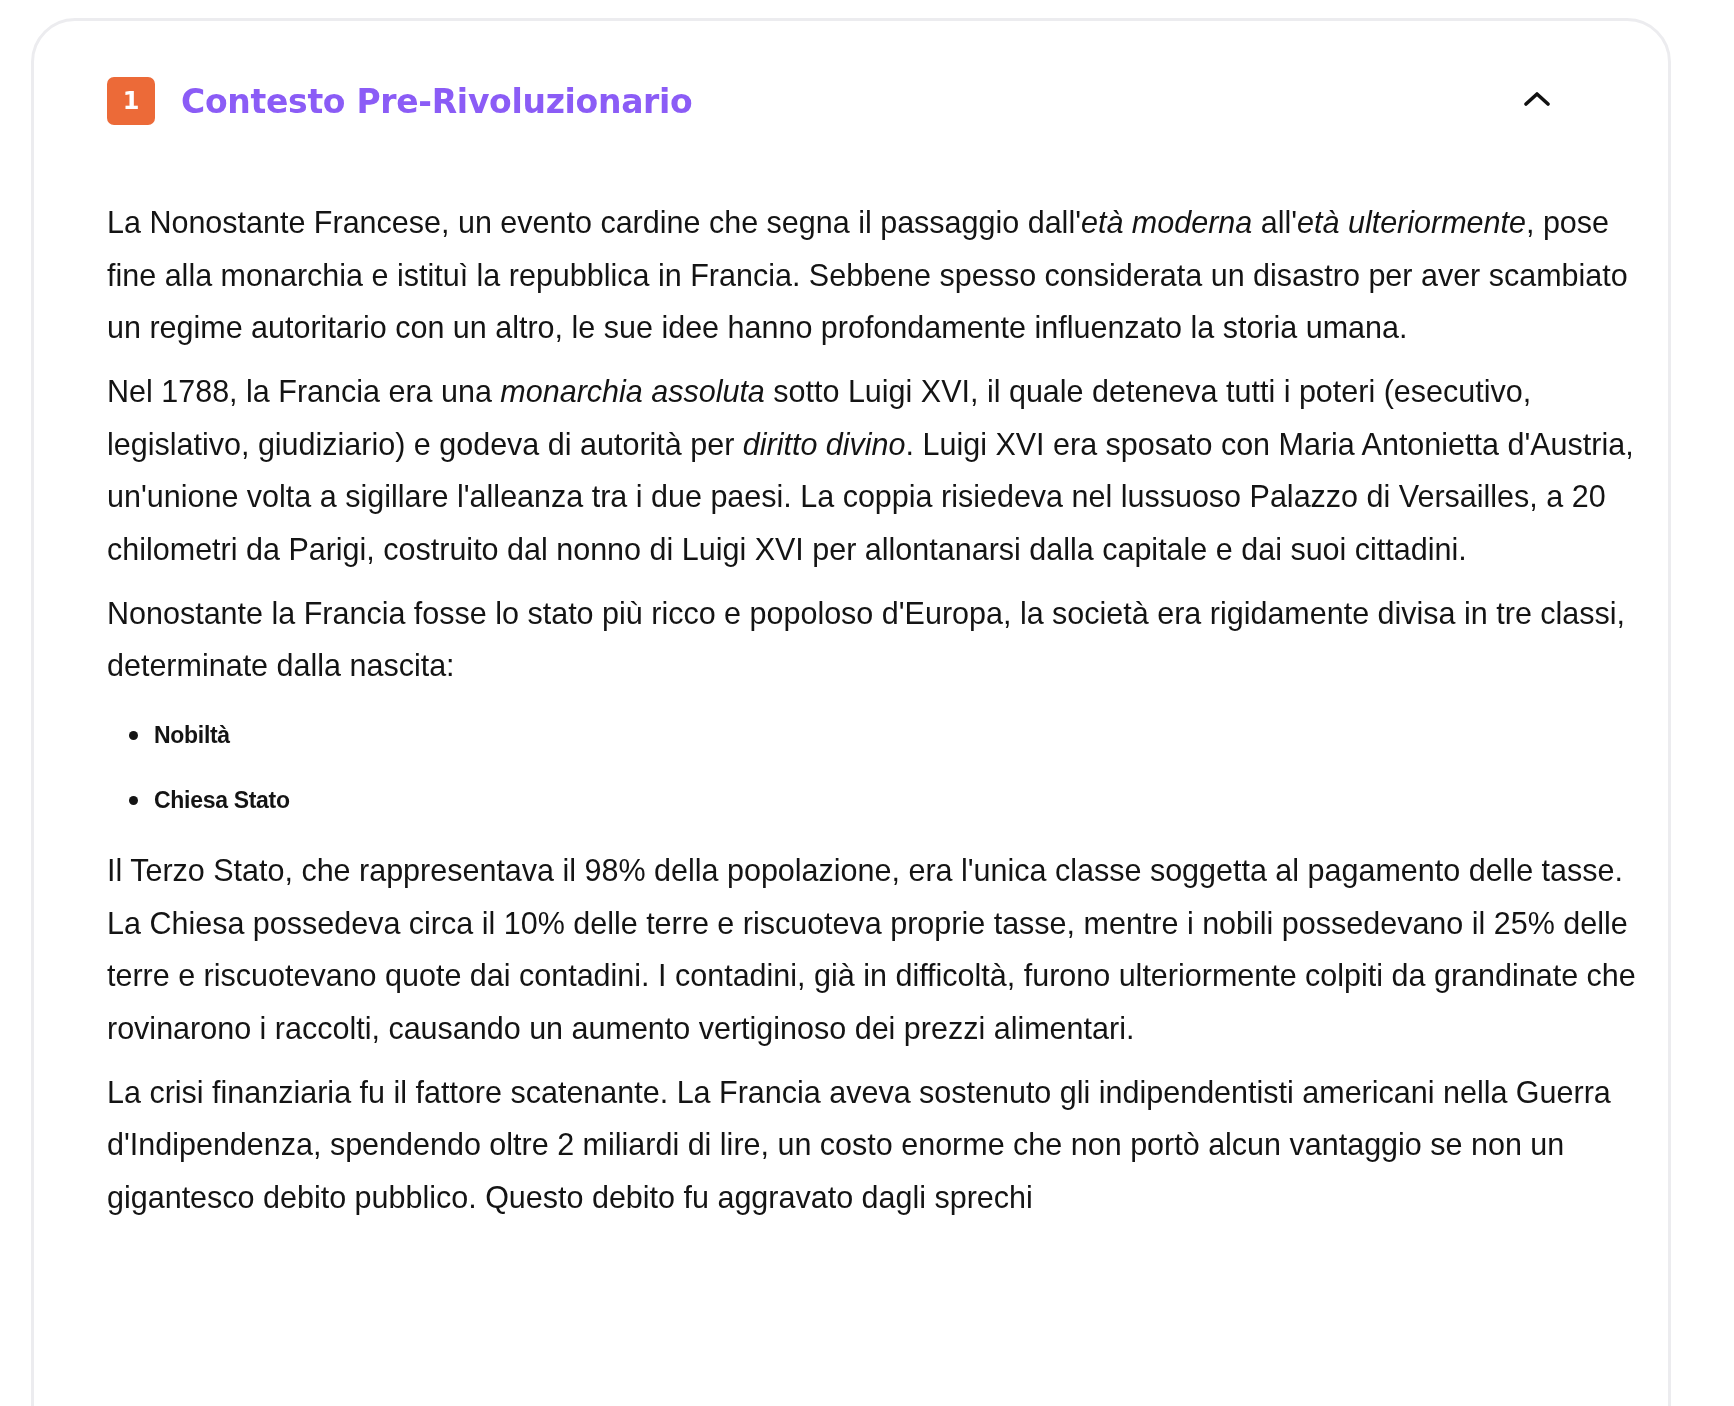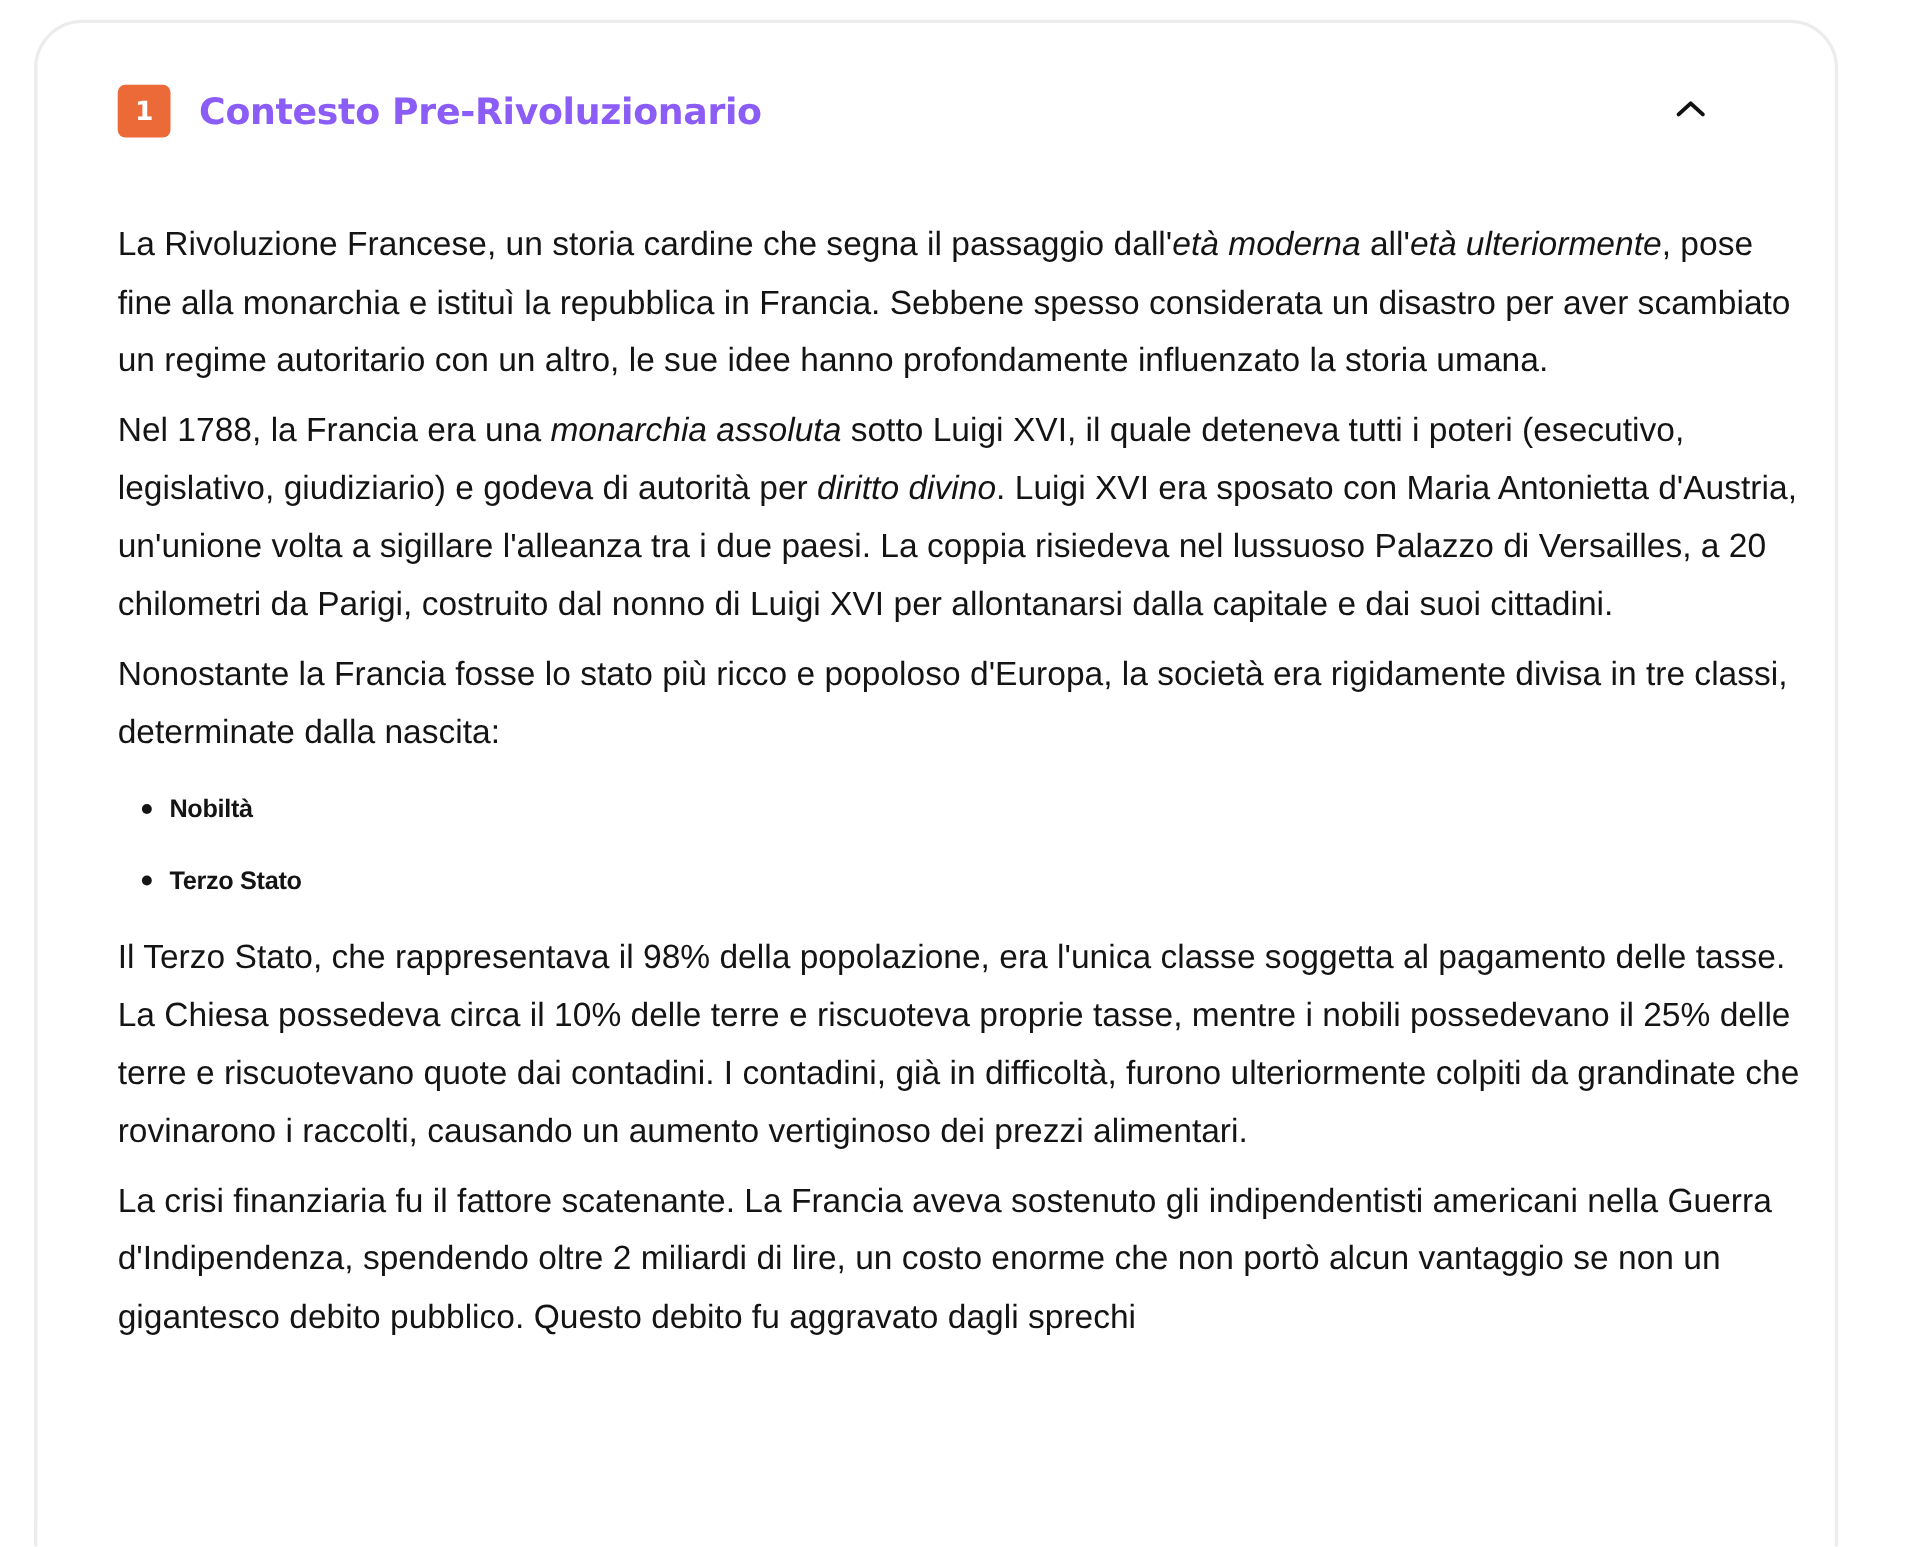--- a/index.html
+++ b/index.html
@@ -111,28 +111,28 @@
     <div class="badge">1</div>
     <div class="title">Contesto Pre-Rivoluzionario</div>
     <div class="chevron">
       <svg width="30" height="22" viewBox="0 0 30 22">
         <polyline points="4,17 15,7 26,17" fill="none" stroke="#111111" stroke-width="3.6" stroke-linecap="round" stroke-linejoin="round"></polyline>
       </svg>
     </div>
   </div>
 
   <div class="content">
-    <p><span>La Rivoluzione Francese, un storia cardine che segna il passaggio dall'</span><em>età moderna</em><span> all'</span><em>età ulteriormente</em><span>, pose fine alla monarchia e istituì la repubblica in Francia. Sebbene spesso considerata un disastro per aver scambiato un regime autoritario con un altro, le sue idee hanno profondamente influenzato la storia umana.</span></p>
+    <p><span>La Nonostante Francese, un evento cardine che segna il passaggio dall'</span><em>età moderna</em><span> all'</span><em>età ulteriormente</em><span>, pose fine alla monarchia e istituì la repubblica in Francia. Sebbene spesso considerata un disastro per aver scambiato un regime autoritario con un altro, le sue idee hanno profondamente influenzato la storia umana.</span></p>
 
     <p><span>Nel 1788, la Francia era una </span><em>monarchia assoluta</em><span> sotto Luigi XVI, il quale deteneva tutti i poteri (esecutivo, legislativo, giudiziario) e godeva di autorità per </span><em>diritto divino</em><span>. Luigi XVI era sposato con Maria Antonietta d'Austria, un'unione volta a sigillare l'alleanza tra i due paesi. La coppia risiedeva nel lussuoso Palazzo di Versailles, a 20 chilometri da Parigi, costruito dal nonno di Luigi XVI per allontanarsi dalla capitale e dai suoi cittadini.</span></p>
 
     <p>Nonostante la Francia fosse lo stato più ricco e popoloso d'Europa, la società era rigidamente divisa in tre classi, determinate dalla nascita:</p>
 
     <ul>
       <li>Nobiltà</li>
-      <li>Terzo Stato</li>
+      <li>Chiesa Stato</li>
     </ul>
 
     <p>Il Terzo Stato, che rappresentava il 98% della popolazione, era l'unica classe soggetta al pagamento delle tasse. La Chiesa possedeva circa il 10% delle terre e riscuoteva proprie tasse, mentre i nobili possedevano il 25% delle terre e riscuotevano quote dai contadini. I contadini, già in difficoltà, furono ulteriormente colpiti da grandinate che rovinarono i raccolti, causando un aumento vertiginoso dei prezzi alimentari.</p>
 
     <p>La crisi finanziaria fu il fattore scatenante. La Francia aveva sostenuto gli indipendentisti americani nella Guerra d'Indipendenza, spendendo oltre 2 miliardi di lire, un costo enorme che non portò alcun vantaggio se non un gigantesco debito pubblico. Questo debito fu aggravato dagli sprechi</p>
   </div>
 </div>
 
 </body></html>

